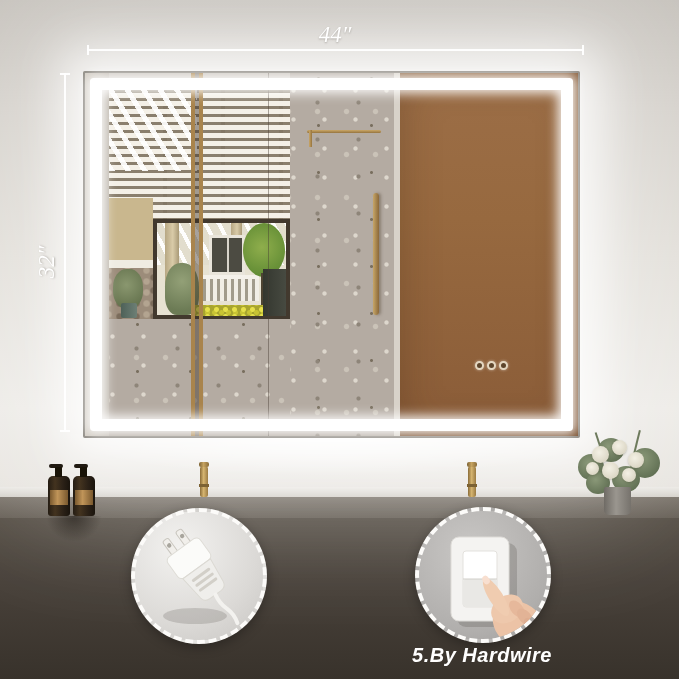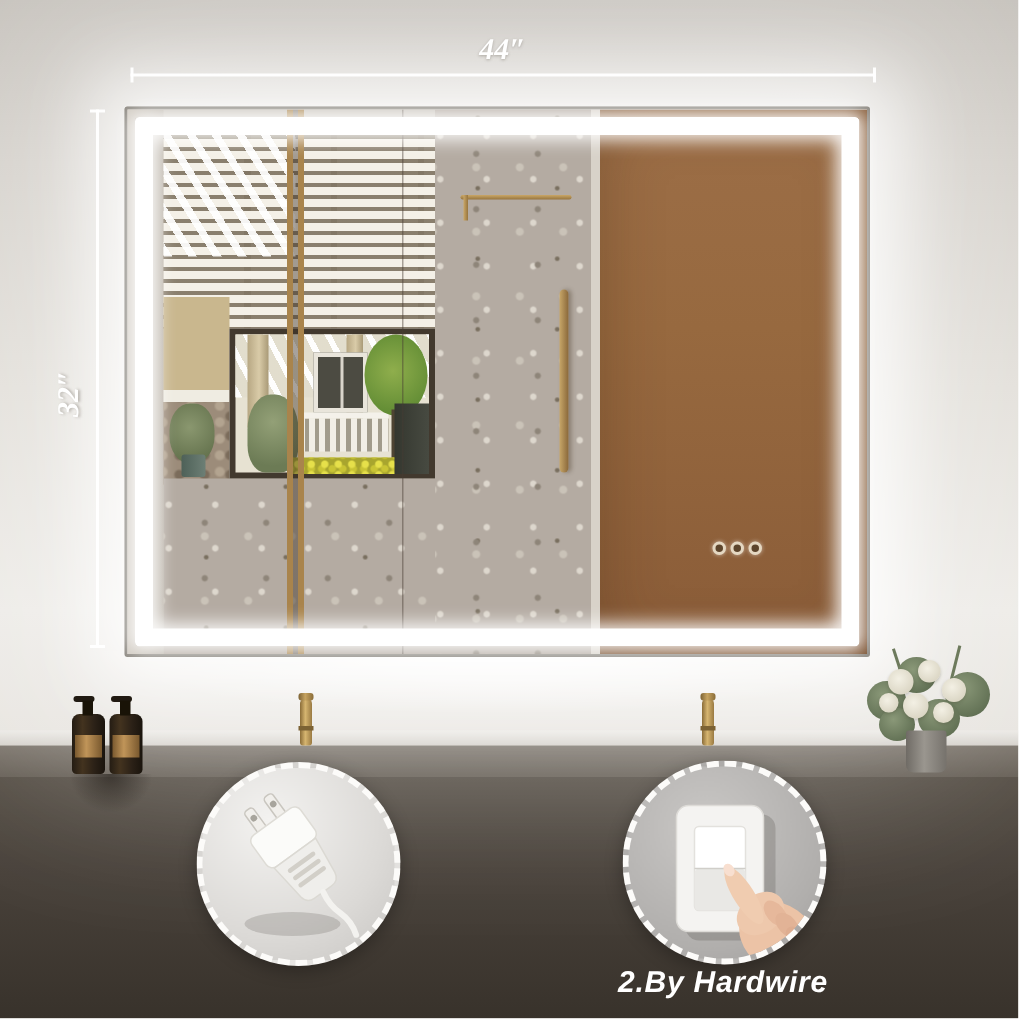--- a/index.html
+++ b/index.html
@@ -12,21 +12,21 @@
   .underglow{position:absolute;left:55px;top:434px;width:550px;height:56px;z-index:2;
     background:radial-gradient(ellipse 65% 100% at 50% 0%,rgba(255,255,255,0.95),rgba(255,255,255,0) 75%);}
   
   .dim-line-h{position:absolute;left:87px;top:49px;width:497px;height:2px;background:rgba(255,255,255,0.95);z-index:9;}
   .dim-line-h::before,.dim-line-h::after{content:"";position:absolute;top:-4px;width:2px;height:10px;background:rgba(255,255,255,0.95);}
   .dim-line-h::before{left:0;} .dim-line-h::after{right:0;}
   .dim-line-v{position:absolute;left:64px;top:73px;width:2px;height:359px;background:rgba(255,255,255,0.95);z-index:9;}
   .dim-line-v::before,.dim-line-v::after{content:"";position:absolute;left:-4px;width:10px;height:2px;background:rgba(255,255,255,0.95);}
   .dim-line-v::before{top:0;} .dim-line-v::after{bottom:0;}
   .dim-label{position:absolute;color:#ffffff;font-family:"Liberation Serif",serif;
-    font-weight:bold;font-style:italic;font-size:20px;z-index:10;
+    font-weight:normal;font-style:italic;font-size:23px;z-index:10;
     text-shadow:0 1px 2px rgba(110,104,95,0.45);}
   .dim-w{left:298px;top:22px;width:74px;text-align:center;}
   .dim-h{left:12px;top:236px;width:70px;height:52px;display:flex;align-items:center;justify-content:center;}
   .dim-h span{transform:rotate(-90deg);display:block;}
   
   .mirror{position:absolute;left:83px;top:71px;width:493px;height:363px;z-index:5;
     border:2px solid #8e8a83;border-radius:2px;
     box-shadow:0 0 48px 20px rgba(255,255,255,0.8),0 0 130px 60px rgba(255,255,255,0.38);}
   .mirror-content{position:absolute;inset:0;overflow:hidden;background:#c9c3bb;}
   .abs{position:absolute;}
@@ -237,15 +237,15 @@
         <ellipse cx="88" cy="98" rx="17" ry="13" transform="rotate(-35 88 98)" fill="#eec8ac"></ellipse>
         <ellipse cx="77" cy="86" rx="7" ry="22" transform="rotate(-32 77 86)" fill="#f0ccb0"></ellipse>
         <ellipse cx="67" cy="69" rx="3.4" ry="4.5" transform="rotate(-32 67 69)" fill="#f8dfd0"></ellipse>
         <ellipse cx="98" cy="98" rx="6" ry="10" transform="rotate(-40 98 98)" fill="#e6b89b"></ellipse>
         <ellipse cx="106" cy="106" rx="6" ry="10" transform="rotate(-42 106 106)" fill="#e2b396"></ellipse>
         <ellipse cx="113" cy="115" rx="6" ry="10" transform="rotate(-44 113 115)" fill="#dead90"></ellipse>
       </g>
     </svg>
   </div>
 
-  <div class="inst-label l2">2.By Hardwire</div>
+  <div class="inst-label l2">5.By Hardwire</div>
 
 </div>
 
 </body></html>

